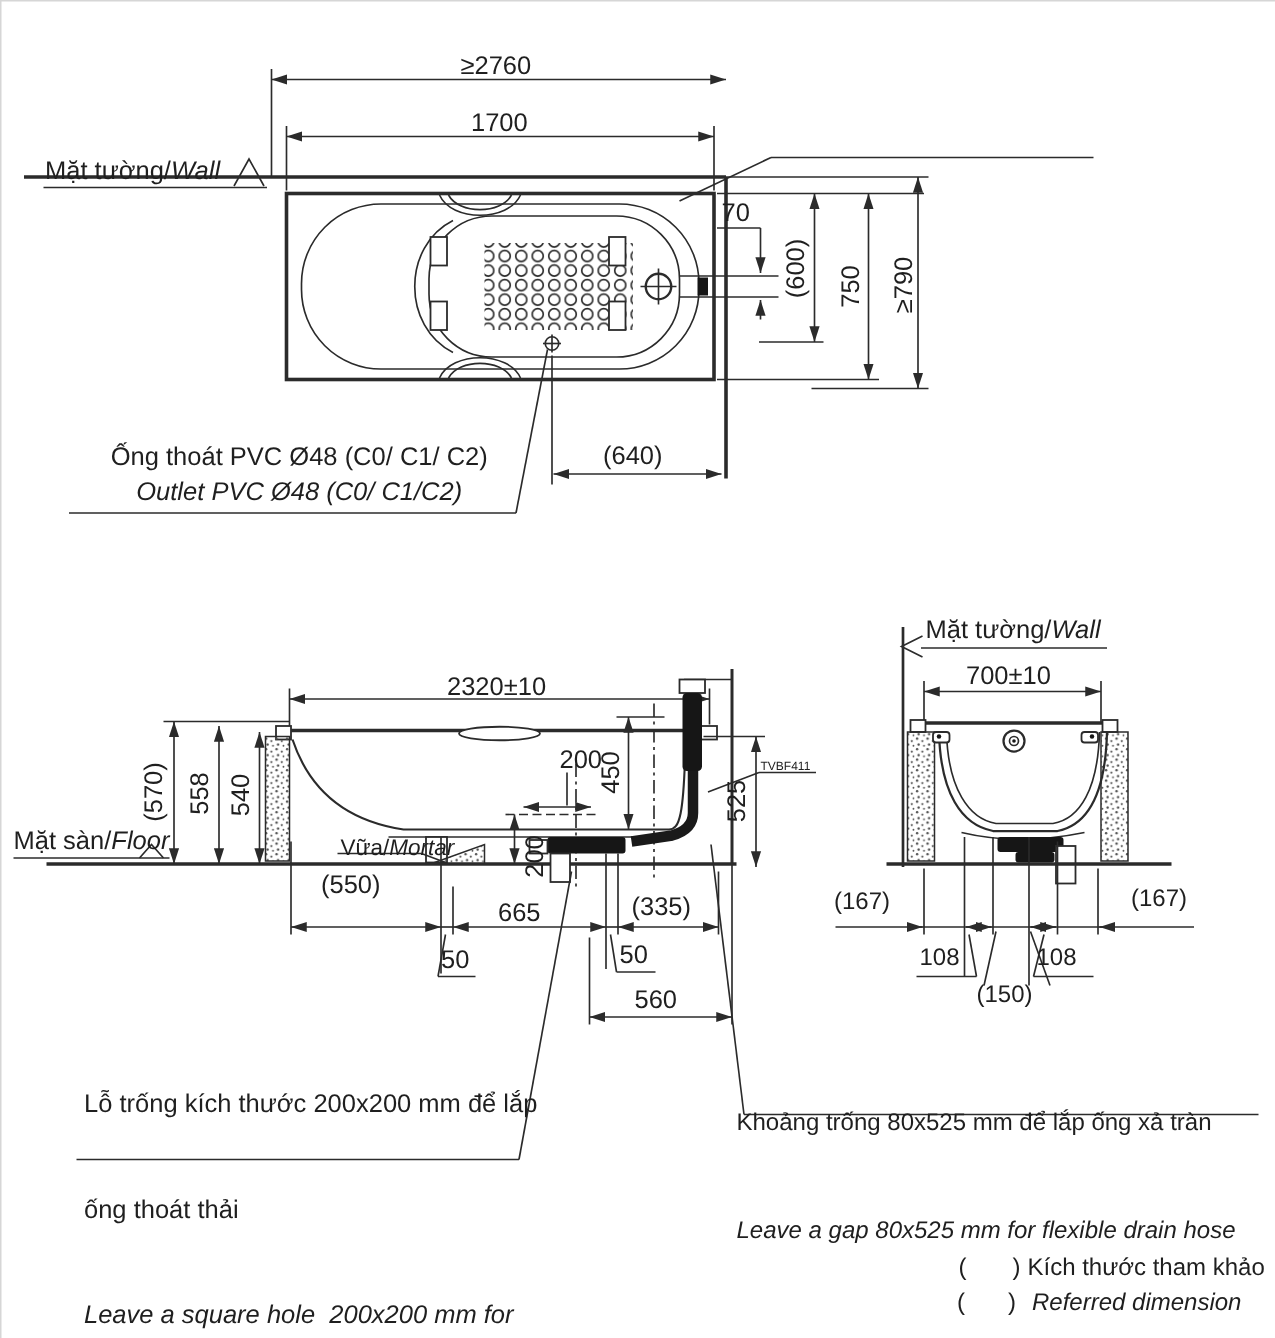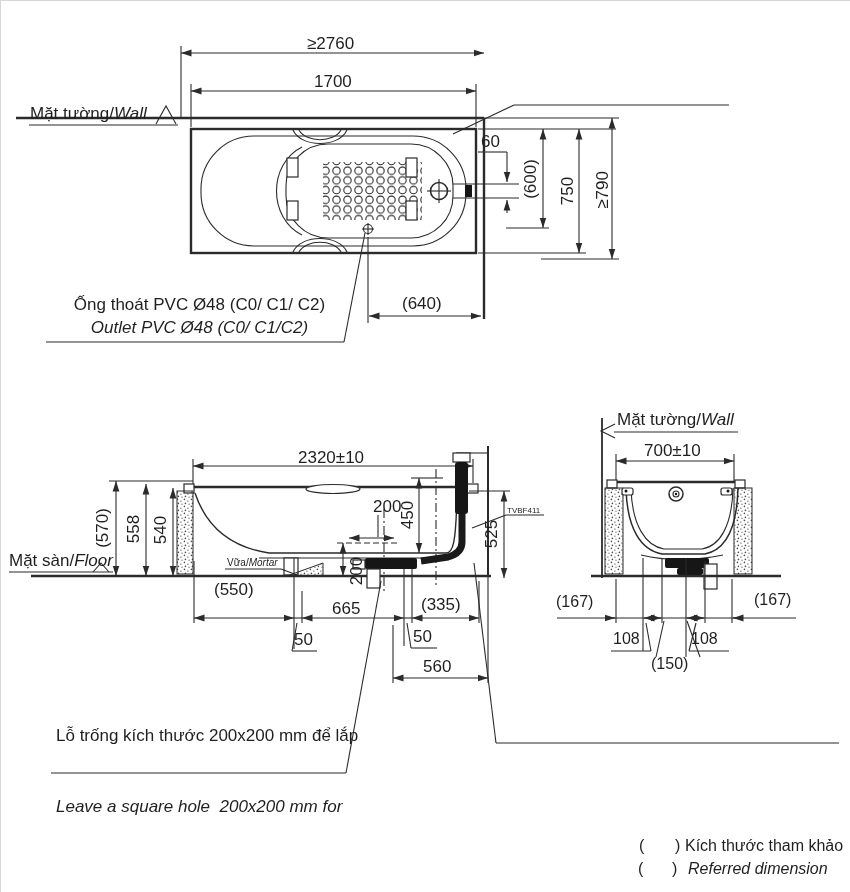--- a/index.html
+++ b/index.html
@@ -13,21 +13,21 @@
   .dk{fill:#161616;stroke:none}
   .wh{fill:#ffffff;stroke:#2b2b2b;stroke-width:1.2}
   .fdots{fill:url(#dots);stroke:none}
   .fstip{fill:url(#stip);stroke:#2b2b2b;stroke-width:1}
   .dash{stroke-dasharray:6 3}
   .ddot{stroke-dasharray:9 3 2 3}
   .t{position:absolute;font-size:17px;color:#1f1f1f;white-space:pre;line-height:1.2;}
   .c{transform:translate(-50%,-50%) rotate(-90deg);}
   .it{font-style:italic}
   .s8{font-size:8px}
-  .s9{font-size:10px}
+  .s9{font-size:15px}
   .s16{font-size:16px}
   .s19{font-size:19px}
   .ra{text-align:center}
   .note span{display:block}
 </style>
 </head>
 <body>
 
 <div id="canvas">
 
@@ -214,21 +214,21 @@
     <line class="ln" x1="50" y1="772" x2="345" y2="772"></line>
     <line class="ln" x1="345" y1="772" x2="380" y2="580"></line>
     <line class="ln" x1="495" y1="742" x2="838" y2="742"></line>
     <line class="ln" x1="495" y1="742" x2="473" y2="562"></line>
   </g>
 </svg>
 
 <span class="t" style="left:306px;top:33px">≥2760</span>
 <span class="t" style="left:313px;top:71px">1700</span>
 <span class="t" style="left:29px;top:103px"><span>Mặt tường/</span><span class="it">Wall</span></span>
-<span class="t" style="left:480px;top:131px">60</span>
+<span class="t" style="left:480px;top:131px">70</span>
 <span class="t c" style="left:530px;top:178px">(600)</span>
 <span class="t c" style="left:567px;top:190px">750</span>
 <span class="t c" style="left:602px;top:189px">≥790</span>
 <span class="t" style="left:401px;top:293px">(640)</span>
 <span class="t ra" style="left:55px;top:294px;width:287px">Ống thoát PVC Ø48 (C0/ C1/ C2)</span>
 <span class="t ra it" style="left:55px;top:317px;width:287px">Outlet PVC Ø48 (C0/ C1/C2)</span>
 
 <span class="t" style="left:297px;top:447px">2320±10</span>
 <span class="t" style="left:8px;top:550px"><span>Mặt sàn/</span><span class="it">Floor</span></span>
 <span class="t c" style="left:102px;top:527px">(570)</span>
@@ -250,22 +250,27 @@
 <span class="t" style="left:616px;top:409px"><span>Mặt tường/</span><span class="it">Wall</span></span>
 <span class="t" style="left:643px;top:440px">700±10</span>
 <span class="t s16" style="left:555px;top:591px">(167)</span>
 <span class="t s16" style="left:612px;top:628px">108</span>
 <span class="t s16" style="left:650px;top:653px">(150)</span>
 <span class="t s16" style="left:690px;top:628px">108</span>
 <span class="t s16" style="left:753px;top:589px">(167)</span>
 
 <div class="t note" style="left:55px;top:676px;line-height:23.5px">
   <span>Lỗ trống kích thước 200x200 mm để lắp</span>
+  <span>ống thoát thải</span>
   <span class="it">Leave a square hole  200x200 mm for</span>
   
+</div>
+<div class="t note s16" style="left:490px;top:688px;line-height:24px">
+  <span>Khoảng trống 80x525 mm để lắp ống xả tràn</span>
+  <span class="it">Leave a gap 80x525 mm for flexible drain hose</span>
 </div>
 
 <span class="t s16" style="left:638px;top:835px">(</span>
 <span class="t s16" style="left:674px;top:835px">)</span>
 <span class="t s16" style="left:684px;top:835px">Kích thước tham khảo</span>
 <span class="t s16" style="left:637px;top:858px">(</span>
 <span class="t s16" style="left:671px;top:858px">)</span>
 <span class="t s16 it" style="left:687px;top:858px">Referred dimension</span>
 
 </div>

